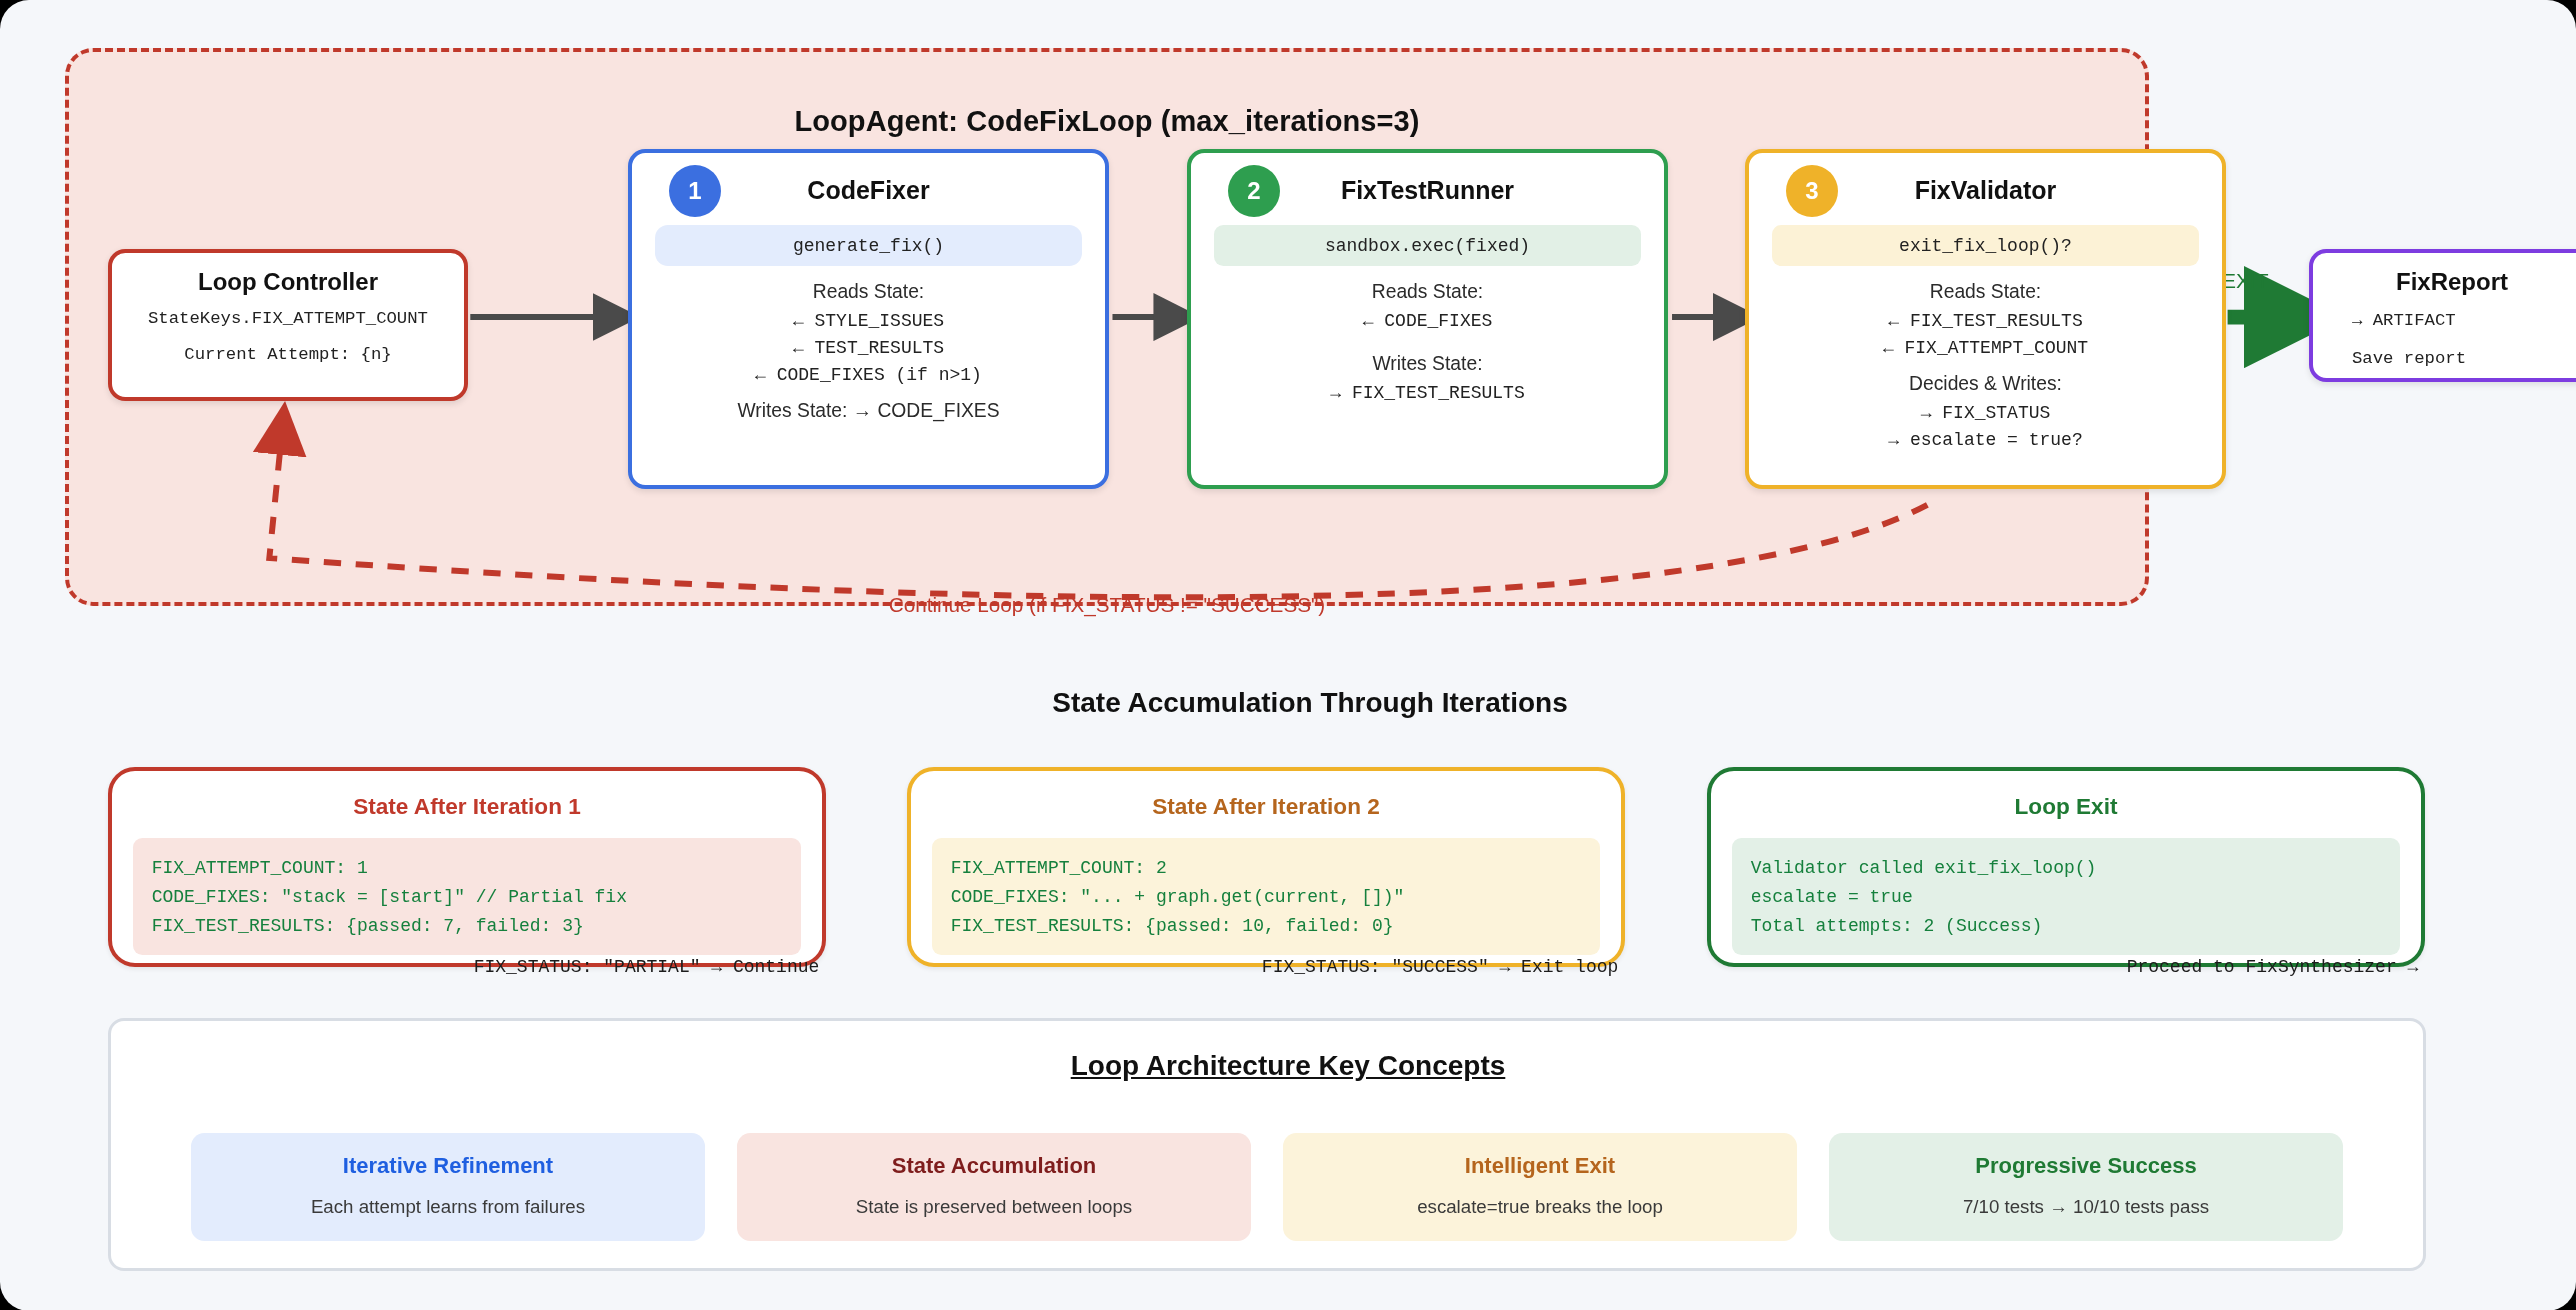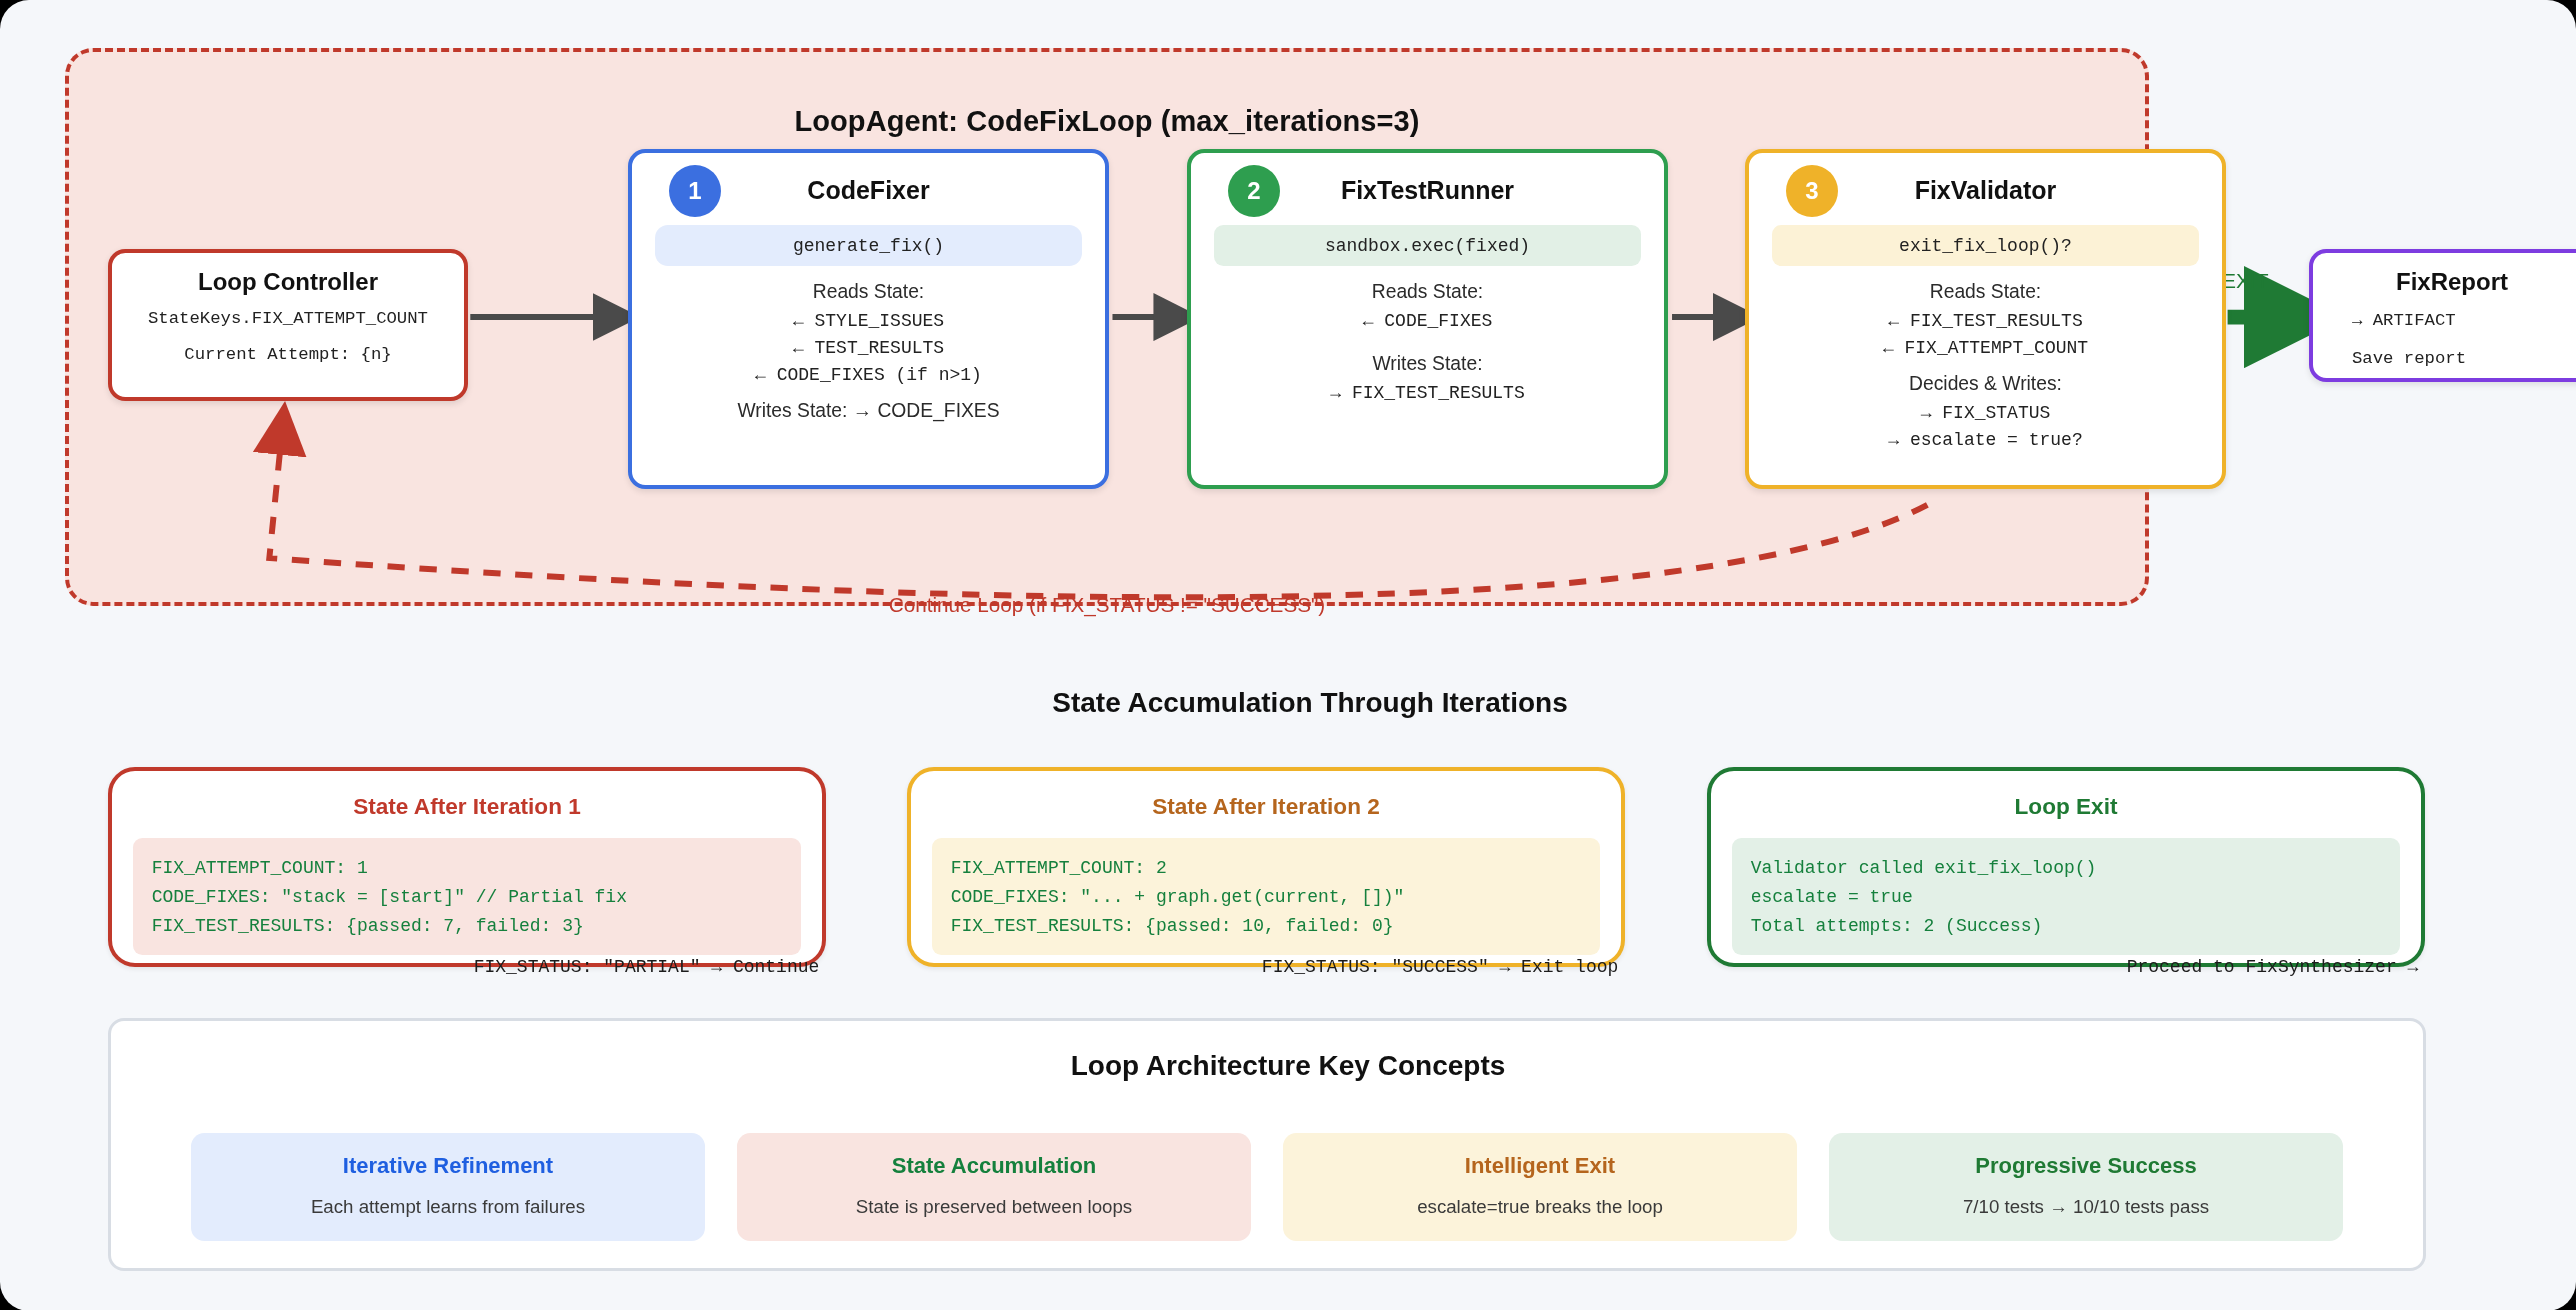--- a/index.html
+++ b/index.html
@@ -203,21 +203,21 @@
   
   #concepts-panel {
     position: absolute;
     left: 108px; top: 1018px;
     width: 2318px; height: 253px;
     background: #fff;
     border: 3.3px solid #d8dde4;
     border-radius: 16px;
     box-sizing: border-box;
   }
-  #concepts-title { top: 1050px; }
+  #concepts-title { top: 1050px; text-decoration: underline; }
   #concepts-row {
     position: absolute;
     left: 80px; right: 80px;
     top: 112px;
     display: flex;
     gap: 32px;
   }
   .concept {
     flex: 1;
     border-radius: 13.3px;
@@ -229,21 +229,21 @@
     font-weight: bold;
     margin-bottom: 17.3px;
   }
   .concept-desc {
     font-size: 18.7px;
     color: #3a3a3a;
   }
   .c-blue   { background: #e3ecfd; }
   .c-blue   .concept-title { color: #1f5fe0; }
   .c-red    { background: #f9e4e0; }
-  .c-red    .concept-title { color: #15803d; }
+  .c-red    .concept-title { color: #7f1d1d; }
   .c-amber  { background: #fcf3da; }
   .c-amber  .concept-title { color: #b5651d; }
   .c-green  { background: #e3f0e7; }
   .c-green  .concept-title { color: #1f7a34; }
 </style>
 </head>
 <body>
 
 <div id="page">
 

